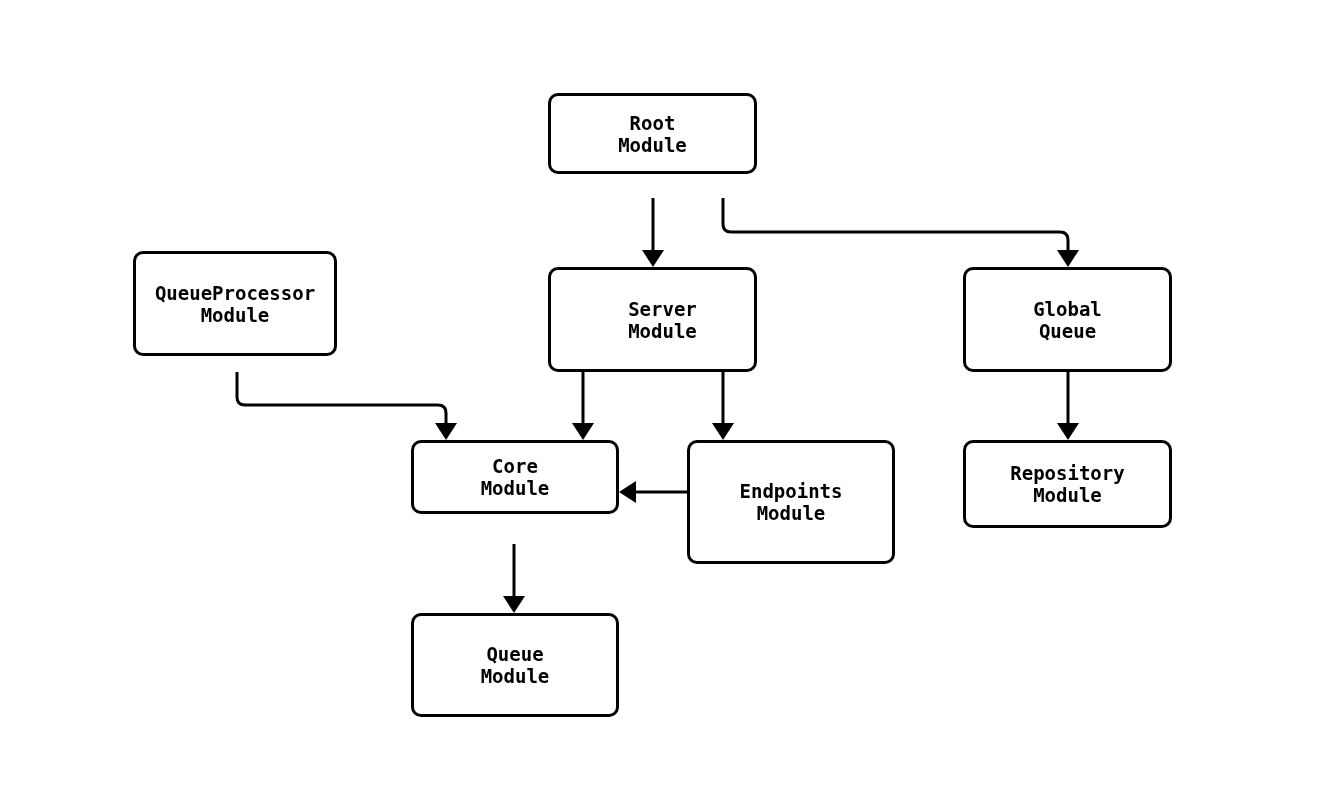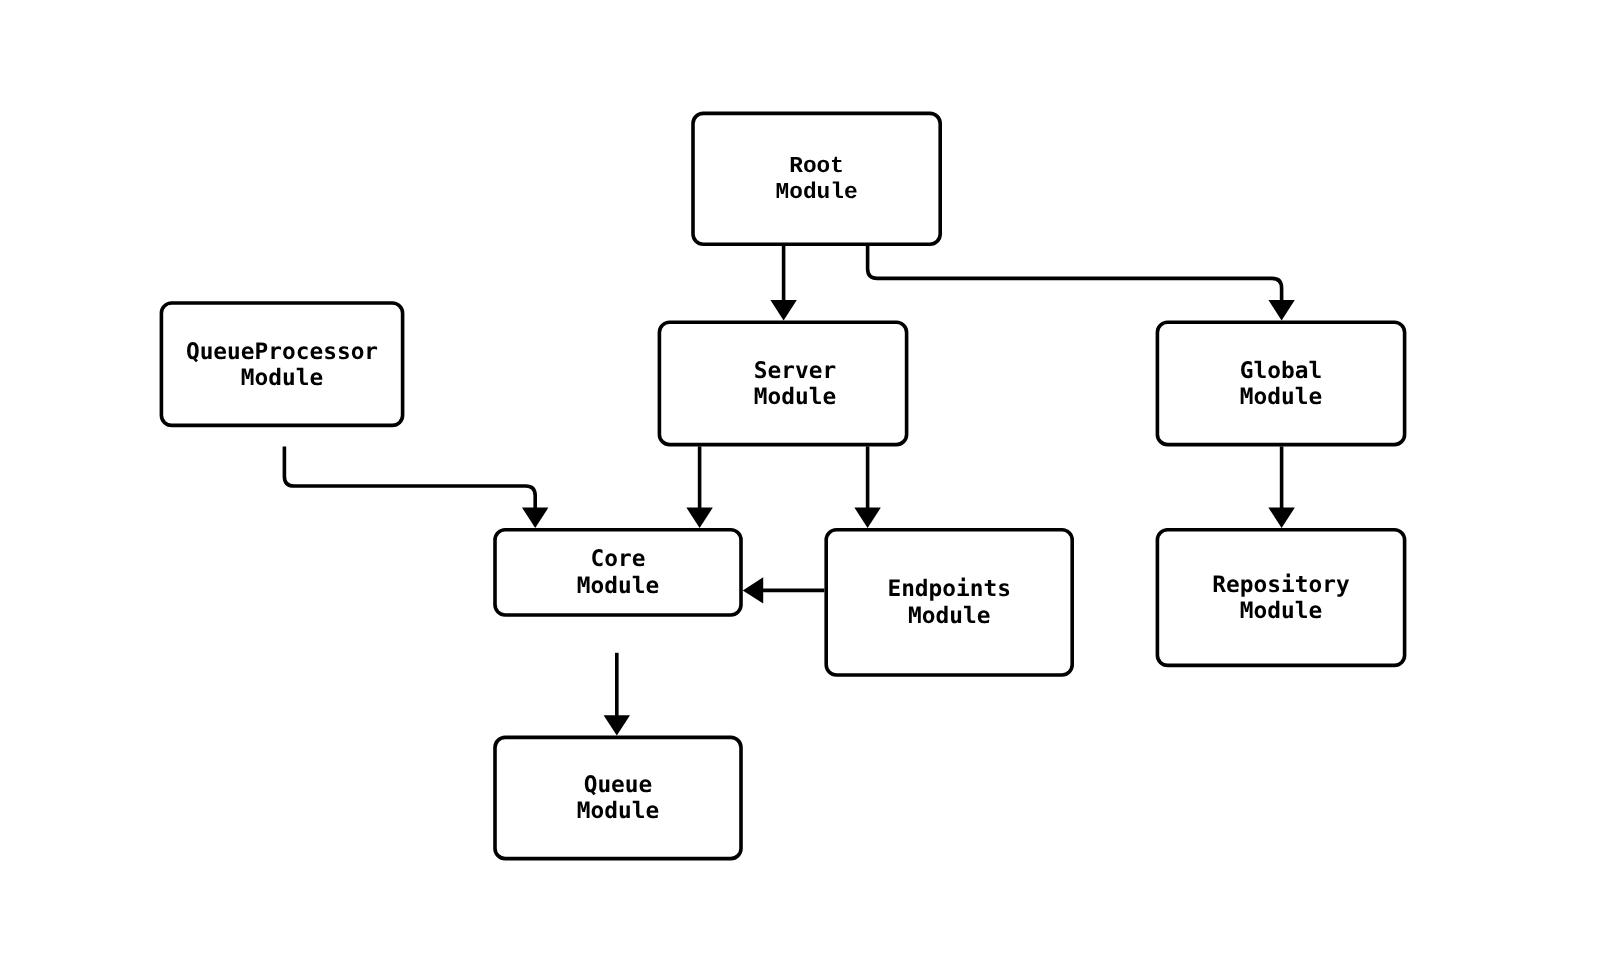--- a/index.html
+++ b/index.html
@@ -66,29 +66,29 @@
       <path d="M723,372 L723,428" class="edge-line"></path>
       <polygon points="723,440 712,423 734,423" class="edge-arrow"></polygon>
       <path d="M687,492 L631,492" class="edge-line"></path>
       <polygon points="619,492 636,481 636,503" class="edge-arrow"></polygon>
       <path d="M1068,372 L1068,428" class="edge-line"></path>
       <polygon points="1068,440 1057,423 1079,423" class="edge-arrow"></polygon>
       <path d="M514,544 L514,601" class="edge-line"></path>
       <polygon points="514,613 503,596 525,596" class="edge-arrow"></polygon>
     </svg>
 
-  <div class="node" style="left: 576px; top: 93px; width: 209px; height: 112px; font-family: Liberation Mono, monospace;">Root
+  <div class="node" style="left: 548px; top: 93px; width: 209px; height: 81px;">Root
 Module</div>
   <div class="node" style="left: 133px; top: 251px; width: 204px; height: 105px;">QueueProcessor
 Module</div>
   <div class="node" style="left: 548px; top: 267px; width: 209px; height: 105px; padding-left: 20px;">Server
 Module</div>
   <div class="node" style="left: 963px; top: 267px; width: 209px; height: 105px;">Global
-Module</div>
+Queue</div>
   <div class="node" style="left: 411px; top: 440px; width: 208px; height: 74px;">Core
 Module</div>
   <div class="node" style="left: 687px; top: 440px; width: 208px; height: 124px;">Endpoints
 Module</div>
-  <div class="node" style="left: 963px; top: 440px; width: 209px; height: 116px;">Repository
+  <div class="node" style="left: 963px; top: 440px; width: 209px; height: 88px;">Repository
 Module</div>
   <div class="node" style="left: 411px; top: 613px; width: 208px; height: 104px;">Queue
 Module</div>
 </div>
 
 </body></html>

